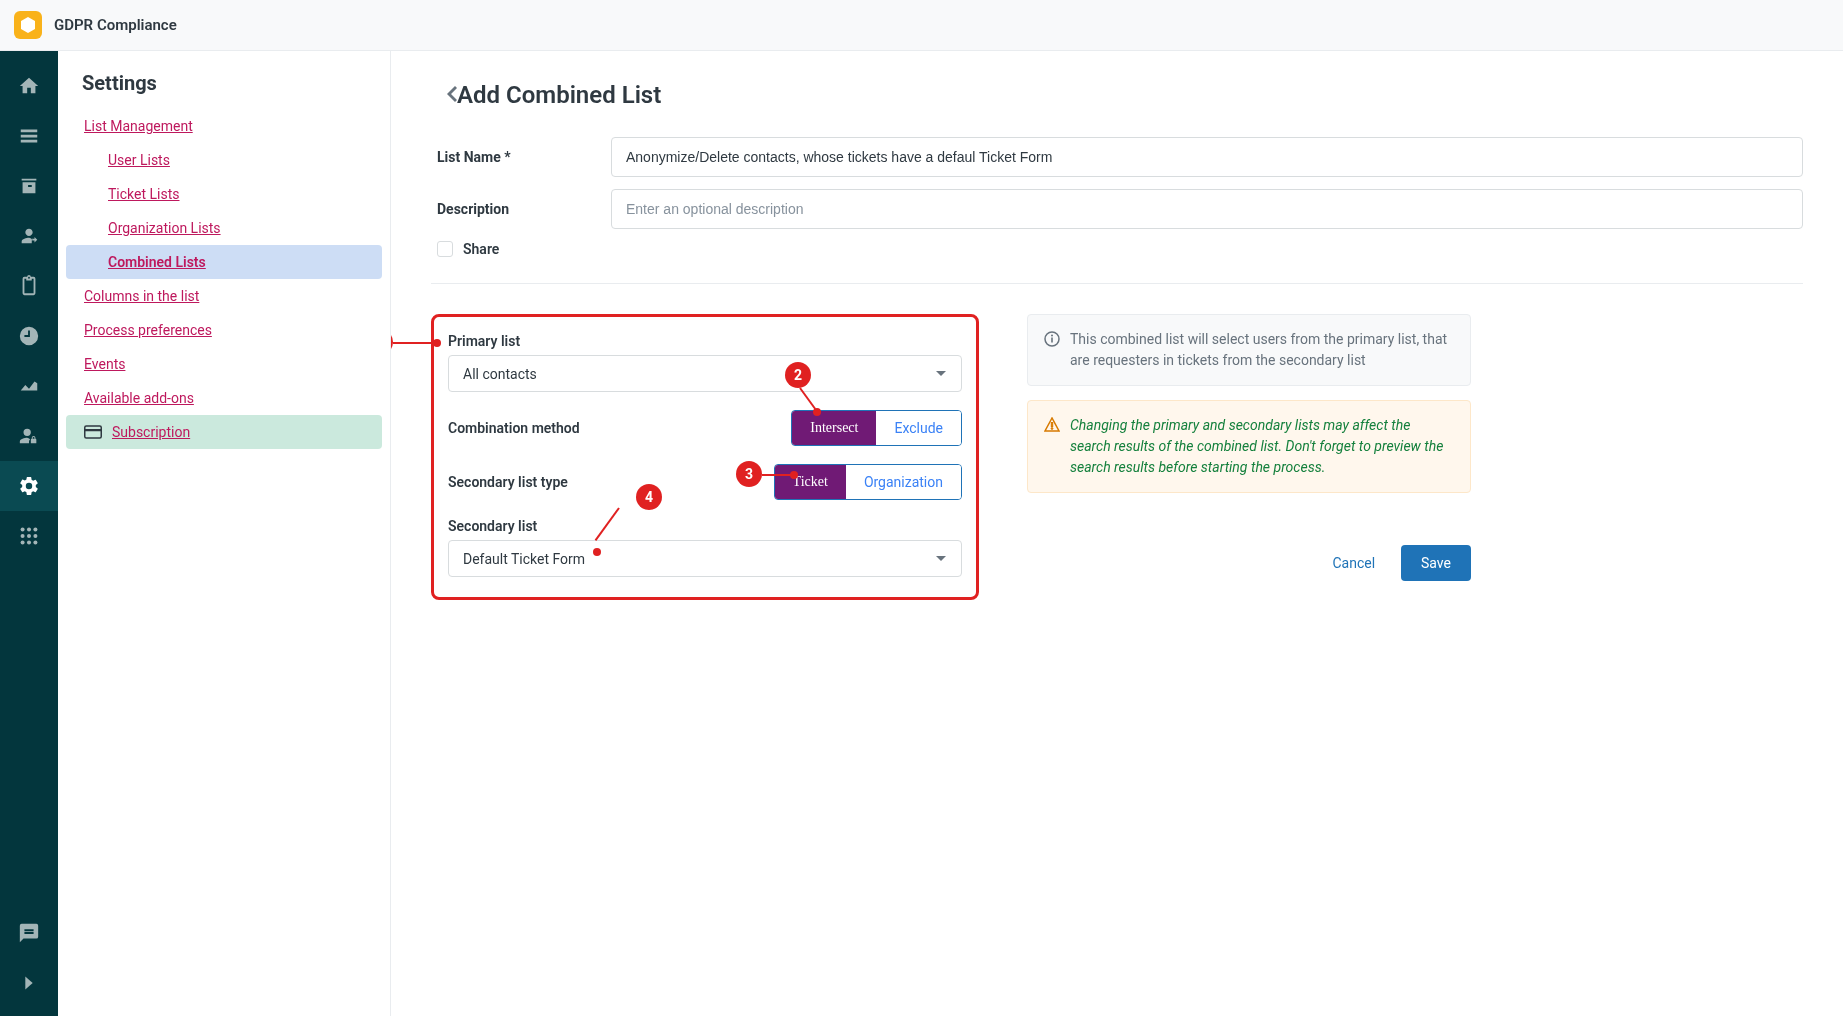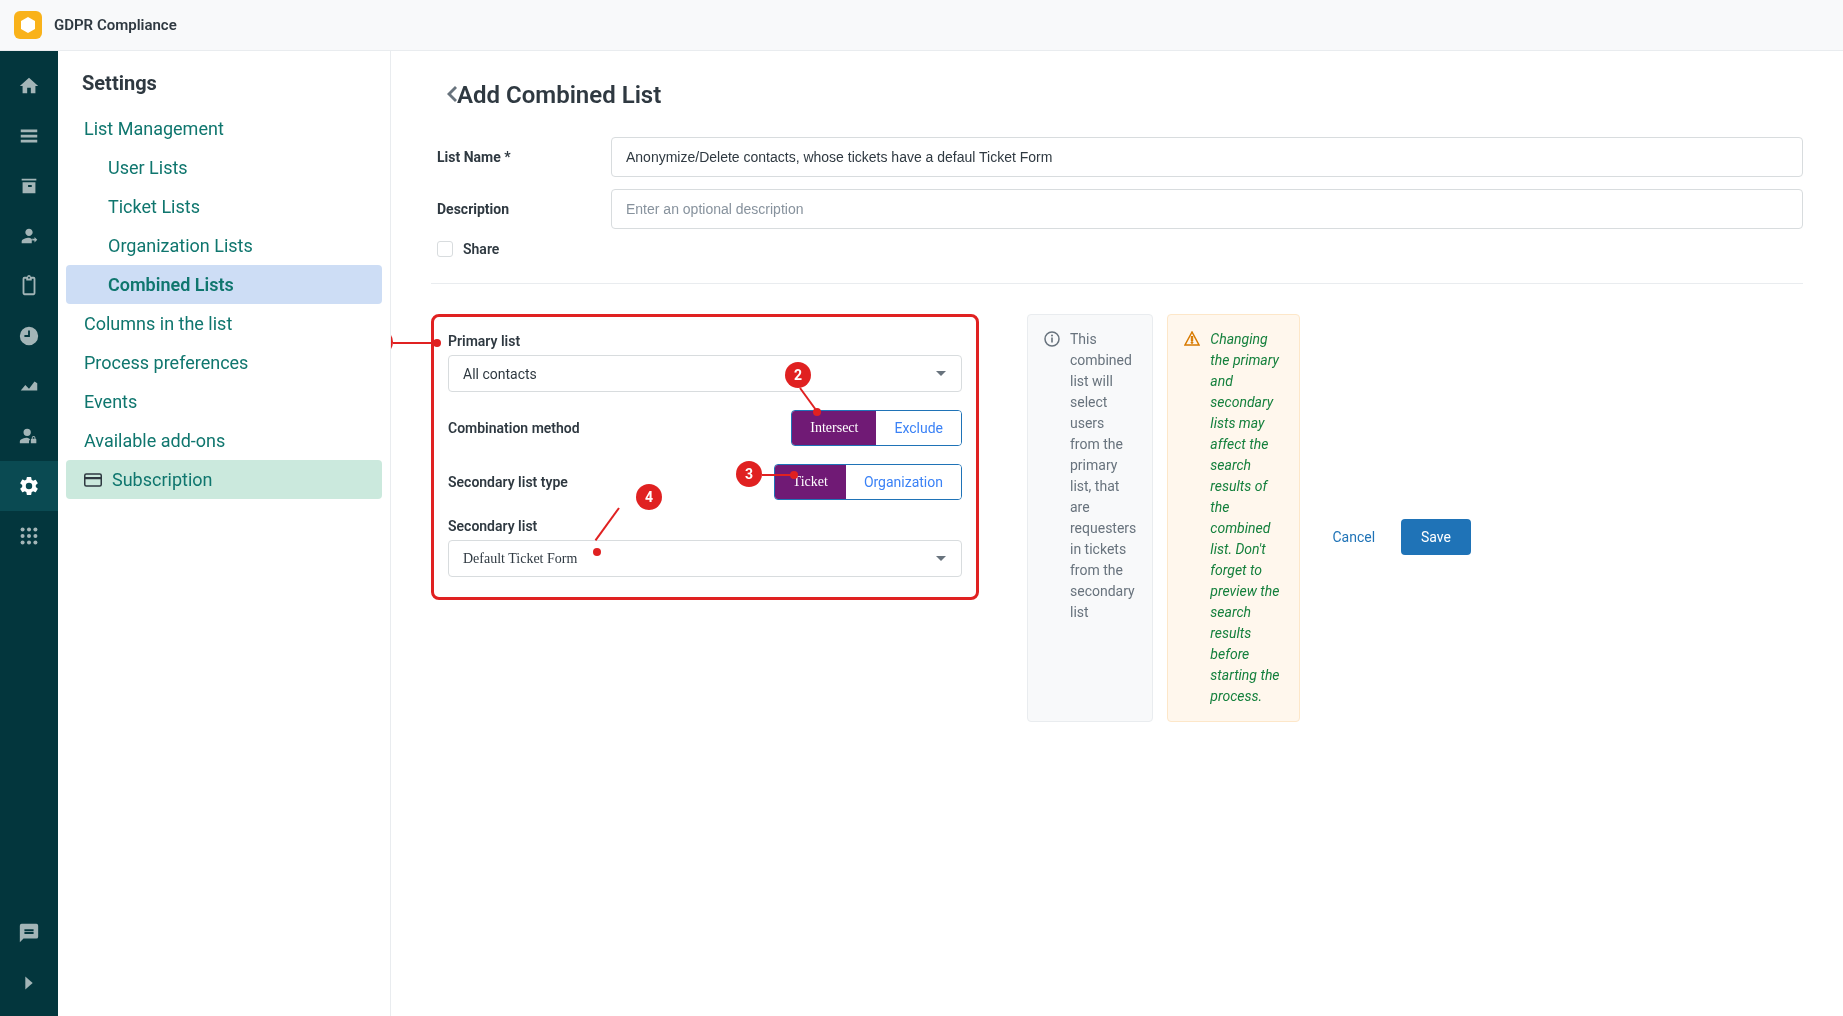--- a/index.html
+++ b/index.html
@@ -83,23 +83,24 @@
     }
     .sidebar h1 {
       font-size: 20px;
       font-weight: 700;
       margin-left: 16px;
       margin-bottom: 14px;
     }
     .sidebar-item {
       padding: 9px 18px;
       cursor: pointer;
-      color: #0f766e;
+      color: #be185d;
       border-radius: 4px;
-      font-size: 18px;
+      font-size: 14px;
+      text-decoration: underline;
     }
     .sidebar-sub {
       padding-left: 42px;
     }
     .sidebar-item.selected-blue {
       background: #cdddf5;
       font-weight: 600;
     }
     .sidebar-item.selected-green {
       background: #cbe9dd;
@@ -231,21 +232,21 @@
       font-family: inherit;
     }
     .toggle-btn.active {
       background: #701a75;
       color: #fff;
       font-family: Liberation Serif, serif;
     }
     .info-col {
       flex: 1;
       display: flex;
-      flex-direction: row;
+      flex-direction: column;
       gap: 14px;
       max-width: 444px;
     }
     .info-box {
       border-radius: 4px;
       padding: 14px 16px;
       display: flex;
       gap: 10px;
       align-items: flex-start;
       font-size: 14px;
@@ -489,21 +490,21 @@
           </div>
         </div>
 
         <div style="position:relative;">
           <div class="section-label">Secondary list</div>
 
           <div class="marker" style="left:188px; top:-34px;">4</div>
           <div class="marker-line" style="left:170px; top:-10px; width:2px; height:40px; transform:rotate(36deg); transform-origin:top;"></div>
           <div class="marker-dot" style="left:145px; top:30px;"></div>
 
-          <div class="dropdown" style="margin-bottom:4px;font-family:Liberation Serif, serif;">
+          <div class="dropdown" style="margin-bottom:4px;">
             <span>Default Ticket Form</span>
             <svg viewBox="0 0 12 12">
                 <path d="M1 3l5 5 5-5z"></path>
               </svg>
           </div>
         </div>
       </div>
 
       <div class="info-col">
         <div class="info-box info-neutral">

